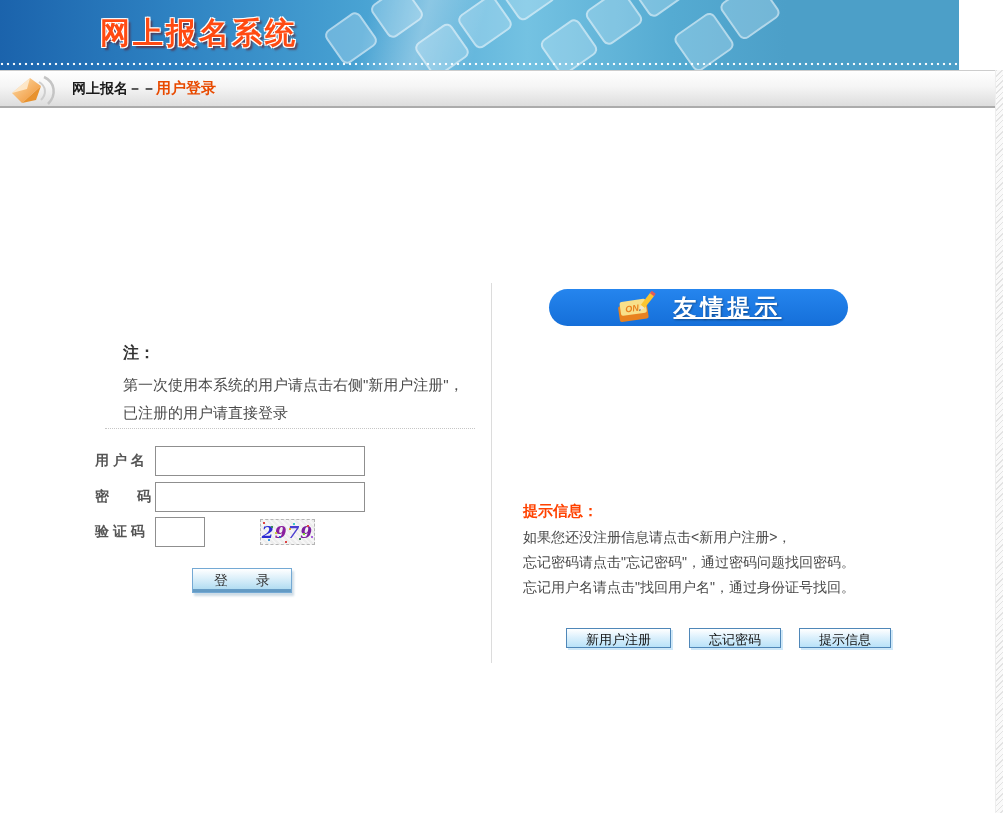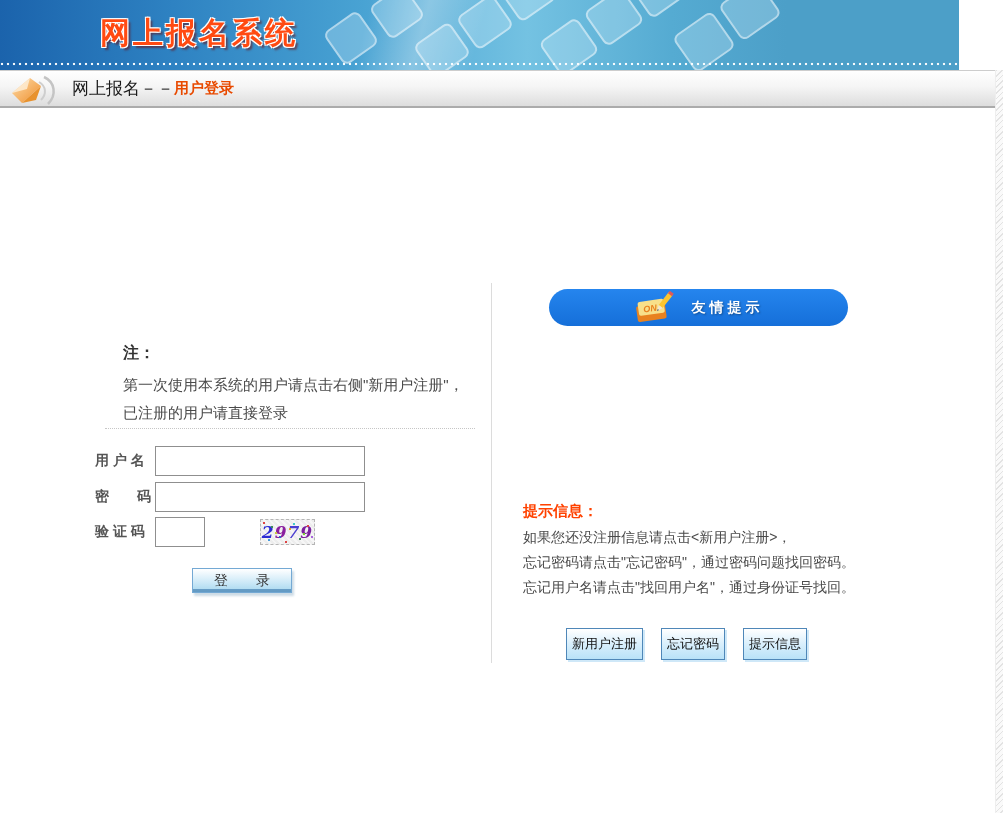--- a/index.html
+++ b/index.html
@@ -44,21 +44,21 @@
   }
 
   
   .crumbbar {
     position:absolute; left:0; top:70px; right:8px; height:38px;
     background:linear-gradient(#ffffff 0%, #f5f5f5 45%, #dddddd 100%);
     border-top:1px solid #cdcdcd; border-bottom:2px solid #ababab;
     display:flex; align-items:center;
   }
   .crumb-icon { position:absolute; left:8px; top:2px; width:56px; height:34px; }
-  .crumb-sec { margin-left:72px; font-size:17px; font-weight:normal; color:#1a1a1a; }
+  .crumb-sec { margin-left:72px; font-size:14px; font-weight:bold; color:#1a1a1a; }
   .crumb-cur { font-size:15px; font-weight:bold; color:#e84a00; }
 
   
   .edge {
     position:absolute; right:0; top:70px; width:8px; bottom:0;
     background:repeating-linear-gradient(135deg, #e3e3e3 0 1px, #fafafa 1px 4px);
     border-left:1px solid #eee;
   }
 
   
@@ -104,37 +104,38 @@
   .vdivider { position:absolute; left:491px; top:283px; width:1px; height:380px; background:#dcdcdc; }
 
   
   .pill {
     position:absolute; left:549px; top:289px; width:299px; height:37px; border-radius:19px;
     background:linear-gradient(#2585ee, #156fd9);
     display:flex; align-items:center; justify-content:center; gap:14px;
   }
   .pill-icon { width:44px; height:36px; margin-top:-2px; }
   .pill-text {
-    font-size:14px; font-weight:bold; color:#fff; letter-spacing:4px;
+    font-size:23px; font-weight:bold; color:#fff; letter-spacing:4px;
     text-shadow:1px 1px 2px rgba(0,0,0,0.35);
+    text-decoration:underline;
   }
 
   .noticebox {
     position:absolute; left:523px; top:352px; width:349px; height:103px;
     background:#e7f2fb; padding:7px 10px;
   }
   .notice-line { font-size:14px; line-height:27px; color:#333; white-space:nowrap; }
 
   .info-title { position:absolute; left:523px; top:502px; font-size:15px; font-weight:bold; color:#ff4200; }
   .info-lines { position:absolute; left:523px; top:525px; width:380px; }
   .info-line { font-size:14px; line-height:25px; color:#4a4a4a; white-space:nowrap; }
 
   .btnrow { position:absolute; left:566px; top:628px; display:flex; gap:18px; }
   .tipbtn {
-    height:32px; padding:2px 5px; font-size:13px; color:#111; cursor:pointer;
+    height:20px; padding:2px 19px; font-size:13px; color:#111; cursor:pointer;
     background:linear-gradient(#ffffff, #d9effc 50%, #b9e2f8);
     border:1px solid #4f87b8;
     box-shadow:2px 2px 0 #cfe8f8;
     font-family:"Liberation Sans","DejaVu Sans",sans-serif;
   }
 </style>
 </head>
 <body>
 
 <div id="page">

